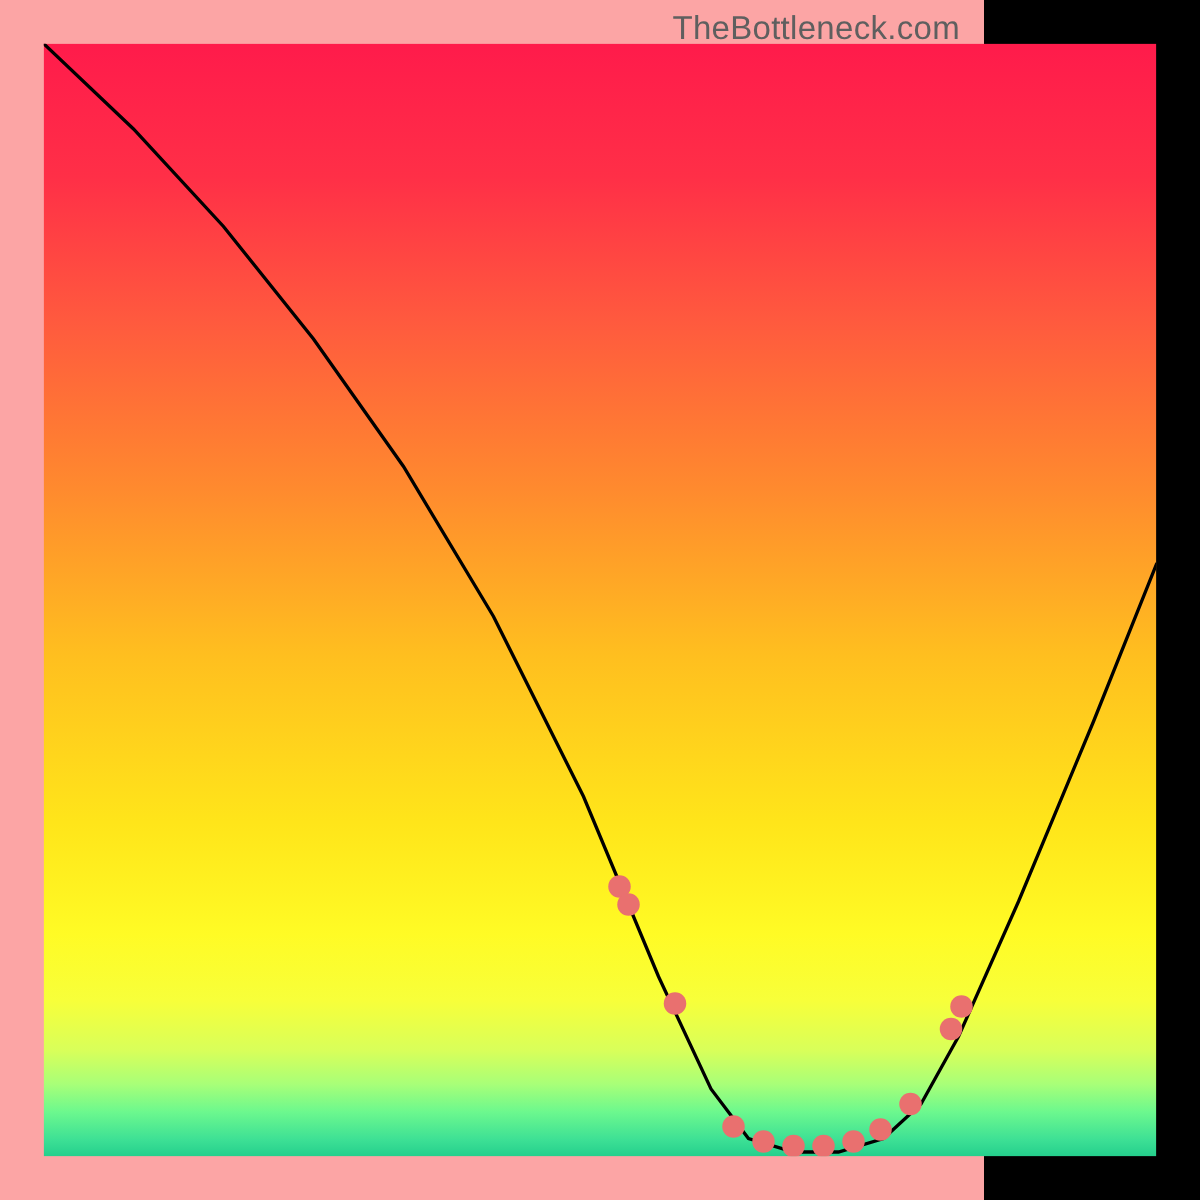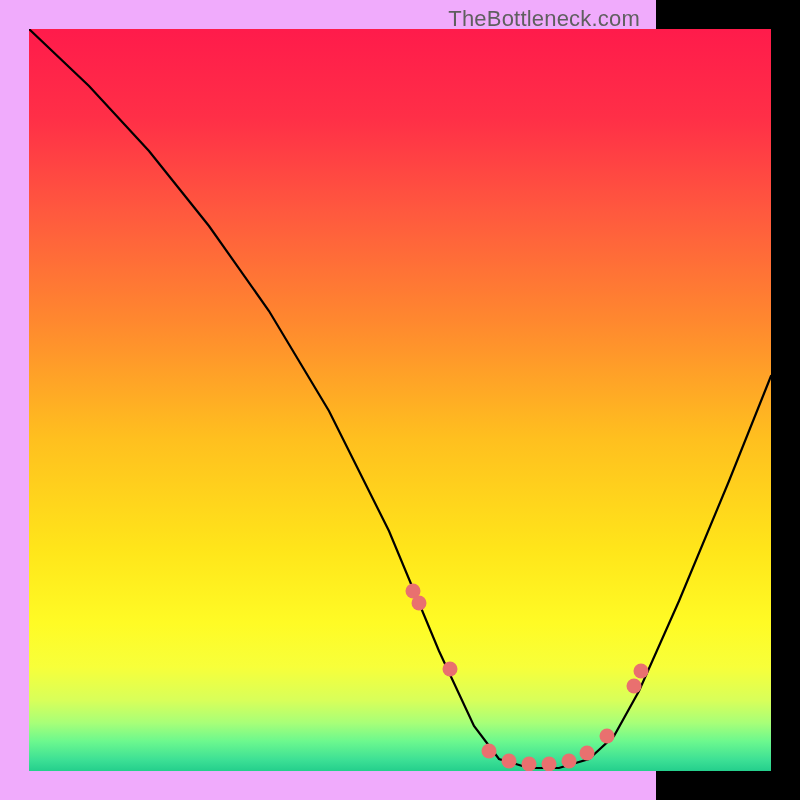--- a/index.html
+++ b/index.html
@@ -10,21 +10,21 @@
     background: #000;
     overflow: hidden;
     font-family: Arial, Helvetica, sans-serif;
   }
   .frame {
     position: absolute;
     left: 0;
     top: 0;
     width: 656px;
     height: 800px;
-    background: #f0abfc;
+    background: #fca5a5;
   }
   .plot-area {
     position: absolute;
     left: 29px;
     top: 29px;
     width: 742px;
     height: 742px;
     overflow: hidden;
   }
   .gradient {

